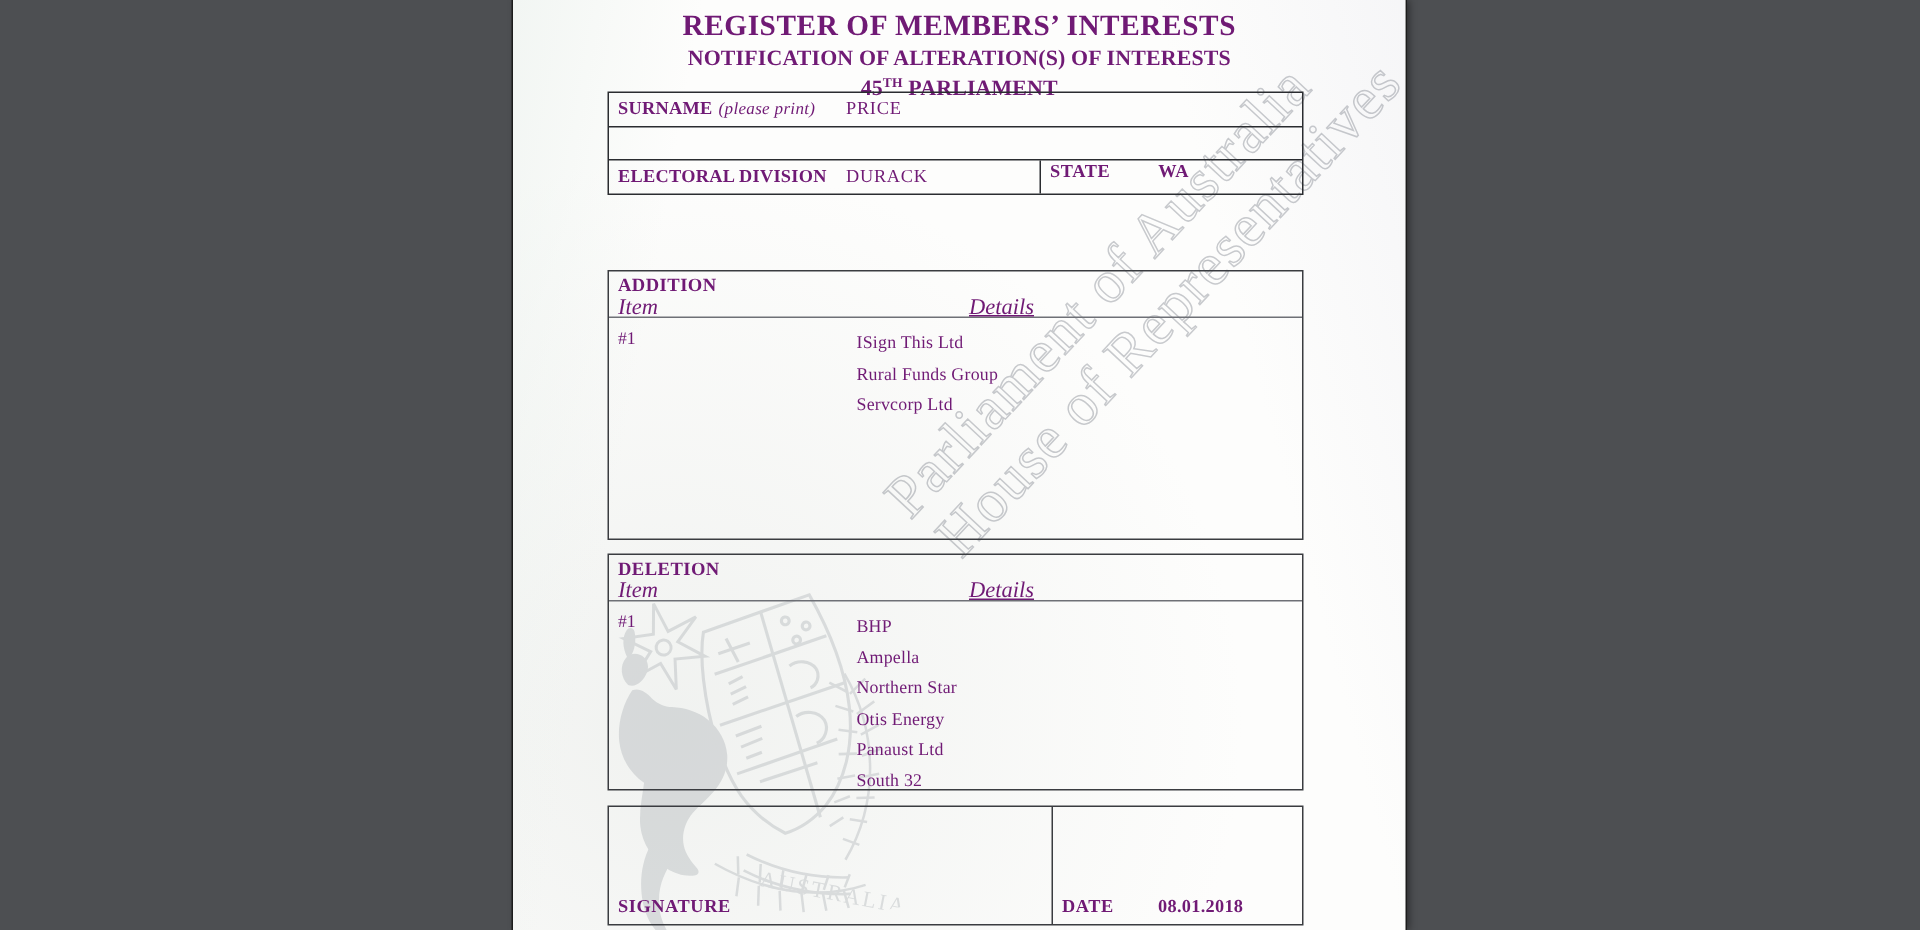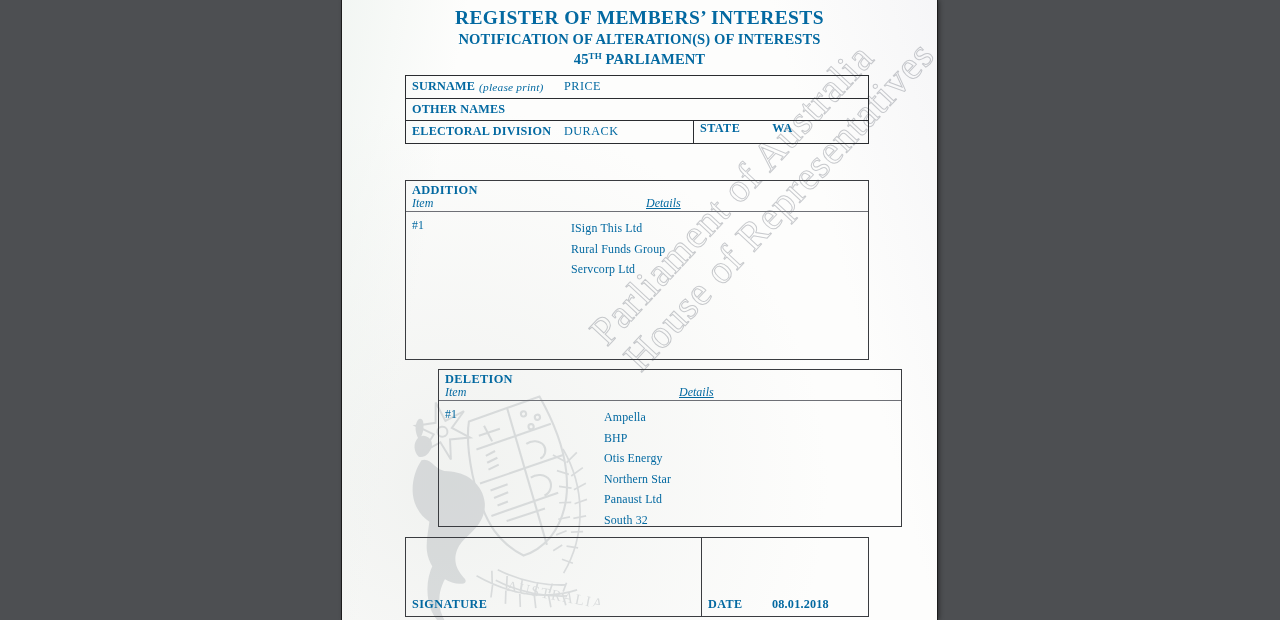--- a/index.html
+++ b/index.html
@@ -82,21 +82,21 @@
     height: 268px;
     opacity: 0.30;
     transform: rotate(-11deg);
   }
 
   
   #doc {
     position: absolute;
     inset: 0;
     z-index: 3;
-    color: #0369a1;
+    color: #701a75;
   }
 
   .title-block {
     text-align: center;
     padding-top: 7px;
   }
   .title-1 {
     font-size: 19.5px;
     font-weight: bold;
     letter-spacing: 0.4px;
@@ -118,21 +118,21 @@
   }
   .title-3 sup {
     font-size: 9px;
     vertical-align: 5px;
   }
 
   
   .info-table {
     position: absolute;
     left: 63px;
-    top: 75px;
+    top: 61px;
     width: 462px;
     border: 1.3px solid #2a2c30;
     border-collapse: collapse;
   }
   .info-row {
     display: flex;
     height: 21.5px;
     border-bottom: 1.1px solid #2a2c30;
   }
   .info-row:last-child { border-bottom: none; }
@@ -188,37 +188,37 @@
   }
 
   
   .section-table {
     position: absolute;
     left: 63px;
     width: 462px;
     border: 1.3px solid #3a3c40;
   }
   #addition-table { top: 180px; height: 178px; }
-  #deletion-table { top: 369px; height: 156px; margin-left: 33px; }
+  #deletion-table { top: 369px; height: 156px; }
 
   .section-head {
     border-bottom: 1.1px solid #6e7076;
     padding: 2px 0 1px 6px;
     height: 31px;
     box-sizing: border-box;
   }
   .section-title {
     font-size: 12.4px;
     font-weight: bold;
     letter-spacing: 0.3px;
     line-height: 1.16;
   }
   .section-cols {
     position: relative;
-    font-size: 12px;
+    font-size: 15px;
     font-style: italic;
     line-height: 1.16;
   }
   .section-cols .col-details {
     position: absolute;
     left: 234px;
     top: 0;
     text-decoration: underline;
   }
 
@@ -386,21 +386,20 @@
 
       <div class="info-table">
         <div class="info-row">
           <div class="info-label">
               <span>SURNAME</span>
               <em>(please print)</em>
             </div>
           <div class="info-value">PRICE</div>
         </div>
         <div class="info-row">
-          <div class="info-label">OTHER NAMES</div>
         </div>
         <div class="info-row">
           <div class="info-label">ELECTORAL DIVISION</div>
           <div class="info-value">DURACK</div>
           <div class="cell-split">
             <span class="k">STATE</span>
             <span class="v">WA</span>
           </div>
         </div>
       </div>
@@ -428,24 +427,24 @@
         <div class="section-head">
           <div class="section-title">DELETION</div>
           <div class="section-cols">
             <span>Item</span>
             <span class="col-details">Details</span>
           </div>
         </div>
         <div class="section-body">
           <div class="item-no">#1</div>
           <ul class="detail-list" id="deletion-details">
+              <li>BHP</li>
               <li>Ampella</li>
-              <li>BHP</li>
+              <li>Northern Star</li>
               <li>Otis Energy</li>
-              <li>Northern Star</li>
               <li>Panaust Ltd</li>
               <li>South 32</li>
             </ul>
         </div>
       </div>
 
       <div id="sign-table">
         <div class="sign-cell">
           <div class="sign-label">SIGNATURE</div>
         </div>

